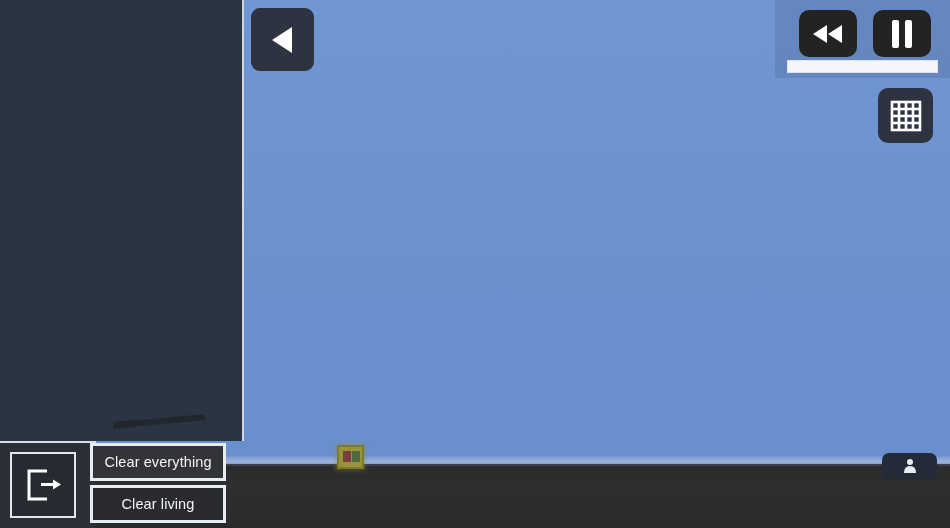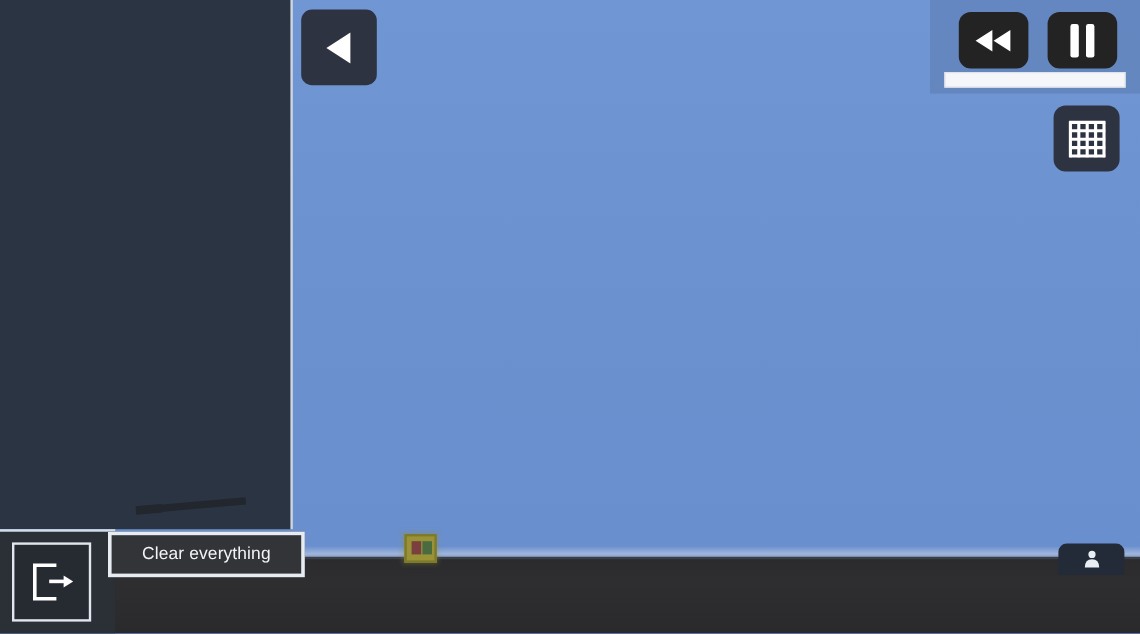--- a/index.html
+++ b/index.html
@@ -107,21 +107,21 @@
   .exit-btn {
     position:absolute; left:10px; top:452px; width:66px; height:66px;
     border:2px solid #e2e7ef; background:#262a31;
     display:flex; align-items:center; justify-content:center;
     cursor:pointer; z-index:8;
   }
   .clear-stack {
     position:absolute; left:90px; top:443px; width:152px; z-index:8;
   }
   .cbtn {
-    width:164px; height:38px;
+    width:136px; height:38px;
     border:3px solid #e7ebf2;
     background:#333437;
     color:#f2f4f8;
     font-size:14.5px;
     display:flex; align-items:center; justify-content:center;
     letter-spacing:.1px; cursor:pointer;text-align:center;
   }
   .cbtn.second { margin-top:4px; background:#2a2b2e; }
 
   
@@ -334,20 +334,23 @@
       <g fill="#ffffff">
         <rect x="20" y="18" width="14" height="3"></rect>
         <polygon points="32,14.5 40,19.5 32,24.5"></polygon>
       </g>
     </svg>
   </div>
 
   <div class="clear-stack">
     <div class="cbtn">
       <span>Clear everything</span>
+    </div>
+    <div class="cbtn second">
+      <span>Clear living</span>
     </div>
   </div>
 
   <div class="back-btn">
     <svg width="30" height="32" viewBox="0 0 30 32">
       <polygon points="24,3 24,29 4,16" fill="#ffffff"></polygon>
     </svg>
   </div>
 
   <div class="tr-cluster">

